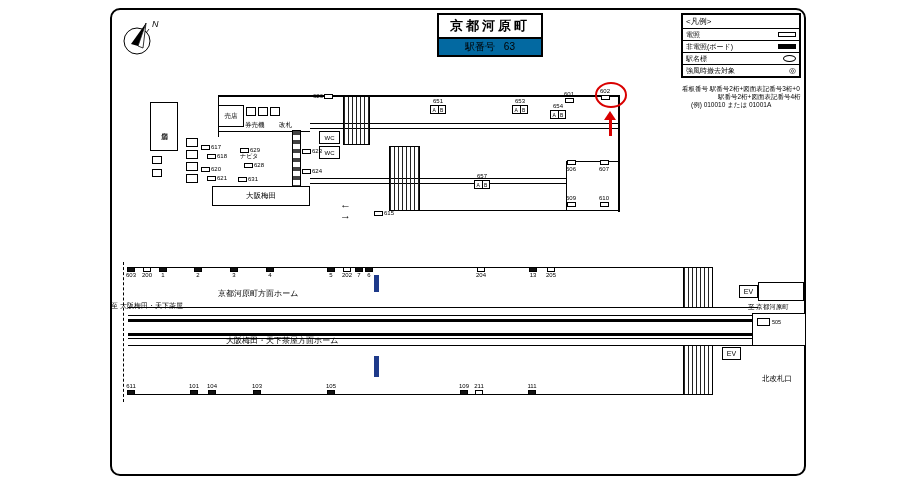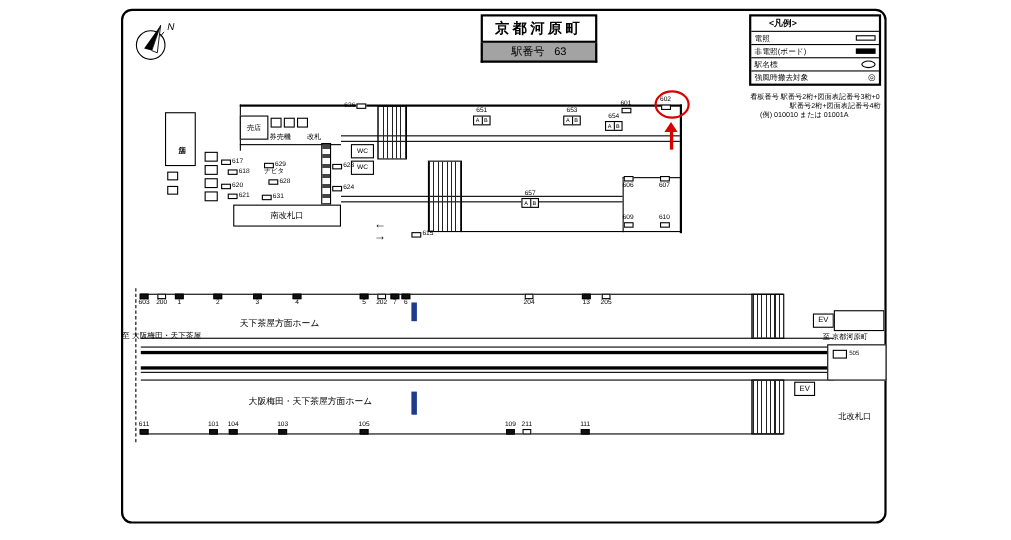--- a/index.html
+++ b/index.html
@@ -8,25 +8,25 @@
   .stage{position:relative;width:919px;height:491px;background:#fff;overflow:hidden}
   .abs{position:absolute}
   .ln{position:absolute;background:#000}
   .rect{position:absolute;border:1px solid #000;background:#fff}
   .hatch{position:absolute;border:1px solid #000;background:repeating-linear-gradient(90deg,#222 0 1px,transparent 1px 4px)}
   .lbl{position:absolute;white-space:nowrap;line-height:1.1}
   .frame{position:absolute;left:110px;top:8px;width:696px;height:468px;border:2px solid #000;border-radius:10px}
   
   .title-wrap{position:absolute;left:437px;top:13px;width:106px}
   .title-main{border:2px solid #000;font-size:13px;font-weight:bold;text-align:center;padding:2px 0;letter-spacing:3px;background:#fff}
-  .title-sub{border:2px solid #000;border-top:none;font-size:10px;text-align:center;padding:1px 0;background:#a3a3a3}
+  .title-sub{border:2px solid #000;border-top:none;font-size:10px;text-align:center;padding:1px 0;background:#0369a1}
   .title-sub span{margin:0 3px}
   
   .legend{position:absolute;left:681px;top:13px;width:120px;border:2px solid #000;background:#fff}
-  .legend-title{font-size:8px;font-weight:bold;padding:1px 16px}
+  .legend-title{font-size:8px;font-weight:normal;padding:1px 3px}
   .legend-row{display:flex;justify-content:space-between;align-items:center;border-top:1px solid #000;padding:1px 3px;height:12px}
   .legend-label{font-size:7px}
   .sym-lit{width:18px;height:5px;border:1px solid #000;background:#fff}
   .sym-board{width:18px;height:5px;background:#000}
   .sym-oval{width:13px;height:7px;border:1px solid #000;border-radius:50%}
   .sym-remove{font-size:8px;line-height:1}
   .legend-notes{position:absolute;left:682px;top:85px;font-size:6.5px;line-height:1.25}
   .legend-notes .n2{margin-left:36px}
   .legend-notes .n3{margin-left:9px}
   
@@ -125,21 +125,21 @@
   <div class="lbl" style="left:279px;top:121px;font-size:6.5px">改札</div>
   <div class="gate-strip" style="left:292px;top:130px;width:9px;height:58px"></div>
   <div class="rect" style="left:186px;top:138px;width:12px;height:9px"></div>
   <div class="rect" style="left:186px;top:150px;width:12px;height:9px"></div>
   <div class="rect" style="left:186px;top:162px;width:12px;height:9px"></div>
   <div class="rect" style="left:186px;top:174px;width:12px;height:9px"></div>
   <div class="rect" style="left:152px;top:156px;width:10px;height:8px"></div>
   <div class="rect" style="left:152px;top:169px;width:10px;height:8px"></div>
   <div class="lbl" style="left:240px;top:153px;font-size:6px">ナビタ</div>
   <div class="rect center" style="left:212px;top:186px;width:98px;height:20px;font-size:7.5px">
-    <span>南改札口</span>
+    <span>大阪梅田</span>
   </div>
   <div class="rect center" style="left:319px;top:131px;width:21px;height:13px;font-size:6px">
     <span>WC</span>
   </div>
   <div class="rect center" style="left:319px;top:146px;width:21px;height:13px;font-size:6px">
     <span>WC</span>
   </div>
   <div class="hatch" style="left:343px;top:96px;width:27px;height:49px"></div>
   <div class="hatch" style="left:389px;top:146px;width:31px;height:65px"></div>
   <div class="lbl" style="left:340px;top:198px;font-size:11px">←</div>
@@ -168,22 +168,22 @@
   <div class="rect center" style="left:722px;top:347px;width:19px;height:13px;font-size:7px">
     <span>EV</span>
   </div>
   <div class="rect" style="left:758px;top:282px;width:46px;height:19px"></div>
   <div class="lbl" style="left:748px;top:303px;font-size:6.5px">至 京都河原町</div>
   <div class="rect" style="left:752px;top:313px;width:54px;height:33px"></div>
   <div class="rect" style="left:757px;top:318px;width:13px;height:8px"></div>
   <div class="lbl" style="left:772px;top:319px;font-size:5.5px">505</div>
   <div class="lbl" style="left:762px;top:375px;font-size:7.5px">北改札口</div>
 
-  <div class="lbl" style="left:218px;top:290px;font-size:8px">天下茶屋方面ホーム</div>
-  <div class="lbl" style="left:226px;top:361px;font-size:8px">大阪梅田・天下茶屋方面ホーム</div>
+  <div class="lbl" style="left:218px;top:290px;font-size:8px">京都河原町方面ホーム</div>
+  <div class="lbl" style="left:226px;top:337px;font-size:8px">大阪梅田・天下茶屋方面ホーム</div>
   <div class="lbl" style="left:111px;top:302px;font-size:7px">至 大阪梅田・天下茶屋</div>
 
   <div class="bluebar" style="left:374px;top:275px;width:5px;height:17px"></div>
   <div class="bluebar" style="left:374px;top:356px;width:5px;height:21px"></div>
 
   <div id="boards-host">
       <div class="cboard hn" style="left: 313px; top: 93px;">
         <span>626</span>
         <span class="cbox"></span>
       </div>

